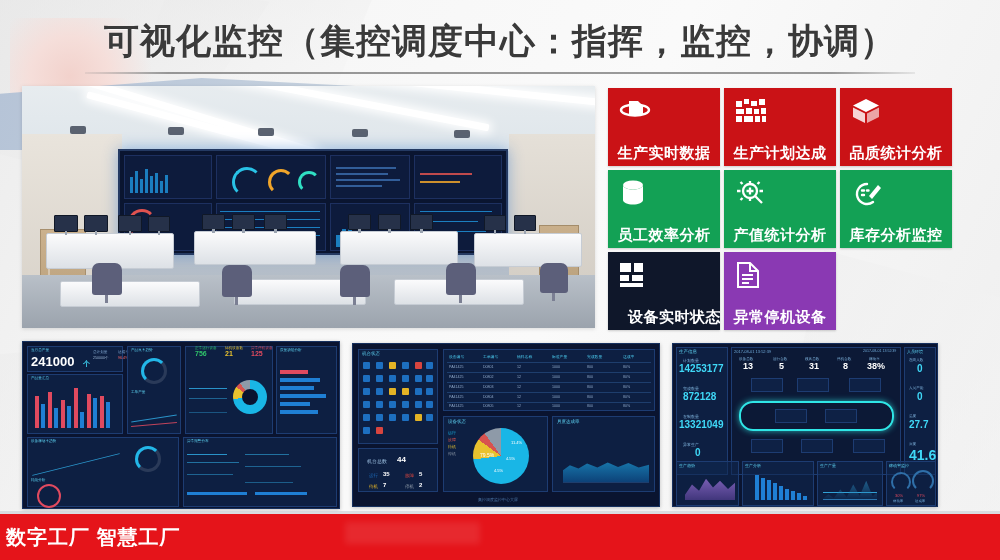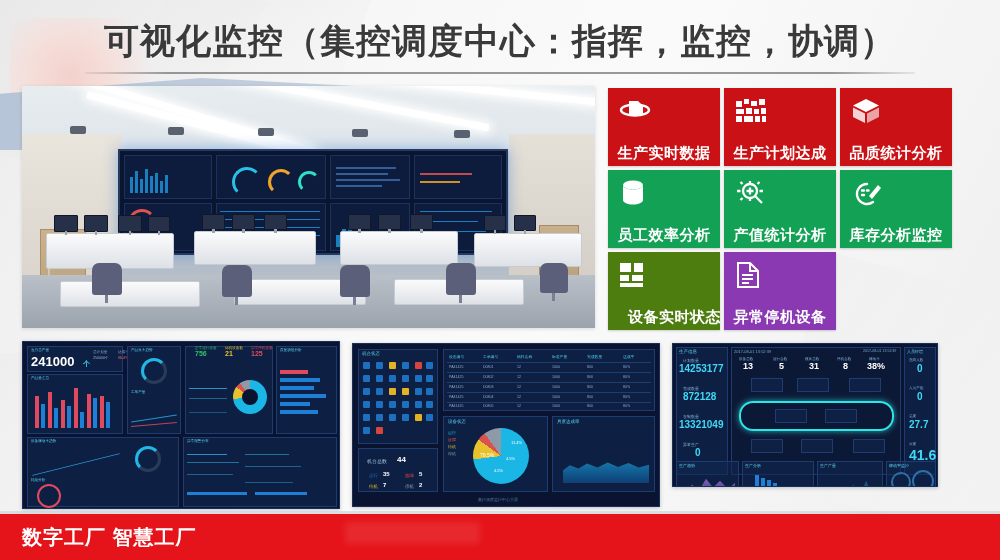--- a/index.html
+++ b/index.html
@@ -129,21 +129,21 @@
   }
   .t-red    { background:#ca1216; }
   .t-green  { background:#13a155; }
   .t-purple { background:#8a39b3; }
 
   
   .dash { position:absolute; background:#0a1430; overflow:hidden;
           border:1px solid #16305e; box-shadow:0 1px 4px rgba(0,0,0,.22); }
   .d1 { left:22px; top:341px; width:318px; height:168px; }
   .d2 { left:352px; top:343px; width:308px; height:164px; }
-  .d3 { left:672px; top:343px; width:266px; height:144px; }
+  .d3 { left:672px; top:343px; width:266px; height:164px; }
   .dpanel { position:absolute; background:rgba(17,40,82,.55); border:1px solid #1d3c72; }
   .dtitle { position:absolute; font-size:3.6px; color:#5fd6f5; white-space:nowrap; }
   .dnum   { position:absolute; color:#3fd8f7; font-weight:bold; white-space:nowrap; }
   .dbar   { position:absolute; background:#1f7fd4; }
   .dbar2  { position:absolute; background:#e04a5f; }
   .dline  { position:absolute; height:1px; background:#2fa8e0; opacity:.85; }
   .dring  { position:absolute; border-radius:50%; border:3px solid #23b7e8;
             border-right-color:rgba(255,255,255,.12); border-bottom-color:rgba(255,255,255,.12); }
   .mbox   { position:absolute; width:7px; height:7px; border-radius:1px; background:#1d6fc0; }
   .mbox.y { background:#e3b325; }
@@ -161,21 +161,21 @@
   .gauge { position:absolute; border-radius:50%; border:2px solid #2f6fa8;
     border-bottom-color:transparent; }
 
   
   .footer {
     position:absolute; left:0; bottom:0; width:1000px; height:46px;
     background:linear-gradient(90deg,#e8161c 0%,#e51419 42%,#d91015 100%);
     display:flex; align-items:center;
   }
   .footer-left {
-    color:#fff; font-size:20px; font-weight:bold; margin-left:22px; letter-spacing:1px;
+    color:#fff; font-size:20px; font-weight:bold; margin-left:6px; letter-spacing:1px;
     white-space:nowrap;
   }
   .footer-right {
     color:#fff; font-size:19px; font-weight:bold; letter-spacing:1px;
     position:absolute; left:0; right:0; text-align:center; margin-left:200px;
     white-space:nowrap;
   }
   .footer-ghost {
     position:absolute; left:345px; top:8px; width:135px; height:22px;
     background:rgba(255,255,255,.09); border-radius:2px; filter:blur(3px);
@@ -380,21 +380,21 @@
           <g fill="none" stroke="#fff" stroke-width="2.4" stroke-linecap="round">
         <path d="M16 5a10 10 0 1 0 6 18"></path>
         <path d="M11 11.5h2M11 16h2M16 11.5h1.5"></path>
         <path d="M18 17 27 6l3 3-9 11z" fill="#fff" stroke="none"></path>
       </g>
         </svg>
     </div>
     <div class="tlabel">库存分析监控</div>
   </div>
 
-  <div class="tile t-purple" style="background: #4d7c0f; padding-left: 20px;">
+  <div class="tile t-purple" style="background: #0f172a; padding-left: 20px;">
     <div class="tico">
       <svg width="28" height="26" viewBox="0 0 28 26">
           <g fill="#fff">
         <rect x="1" y="1" width="11" height="9"></rect>
             <rect x="15" y="1" width="9" height="9"></rect>
         <rect x="1" y="13" width="9" height="6"></rect>
             <rect x="13" y="13" width="11" height="6"></rect>
         <rect x="1" y="21" width="23" height="4"></rect>
       </g>
         </svg>

